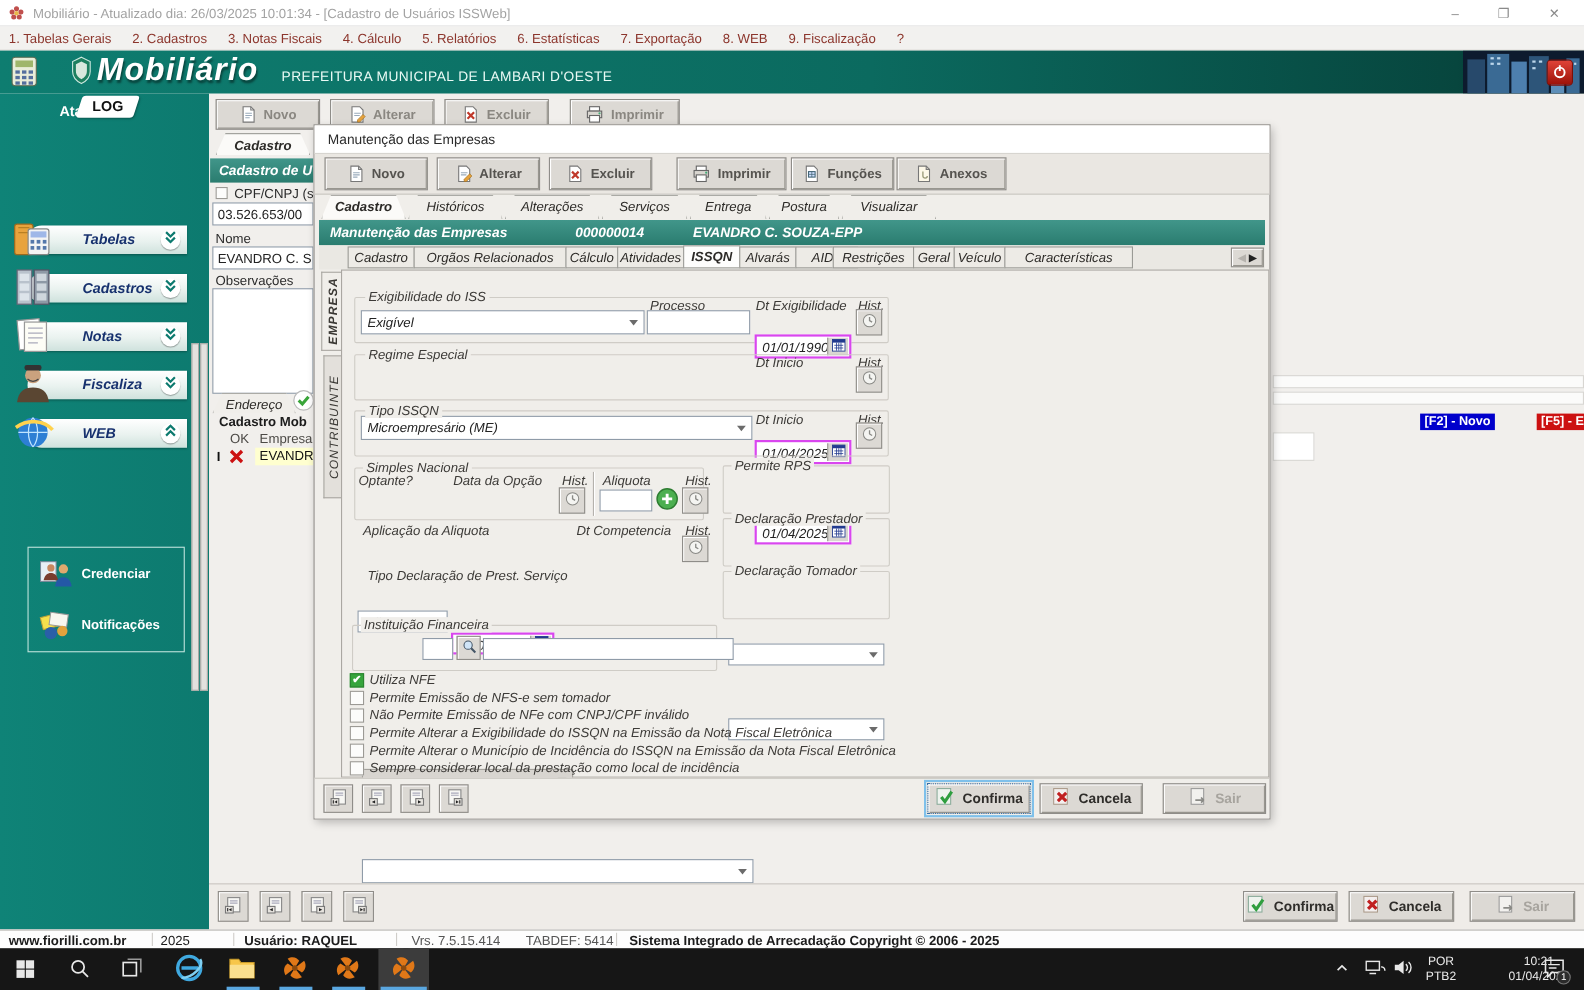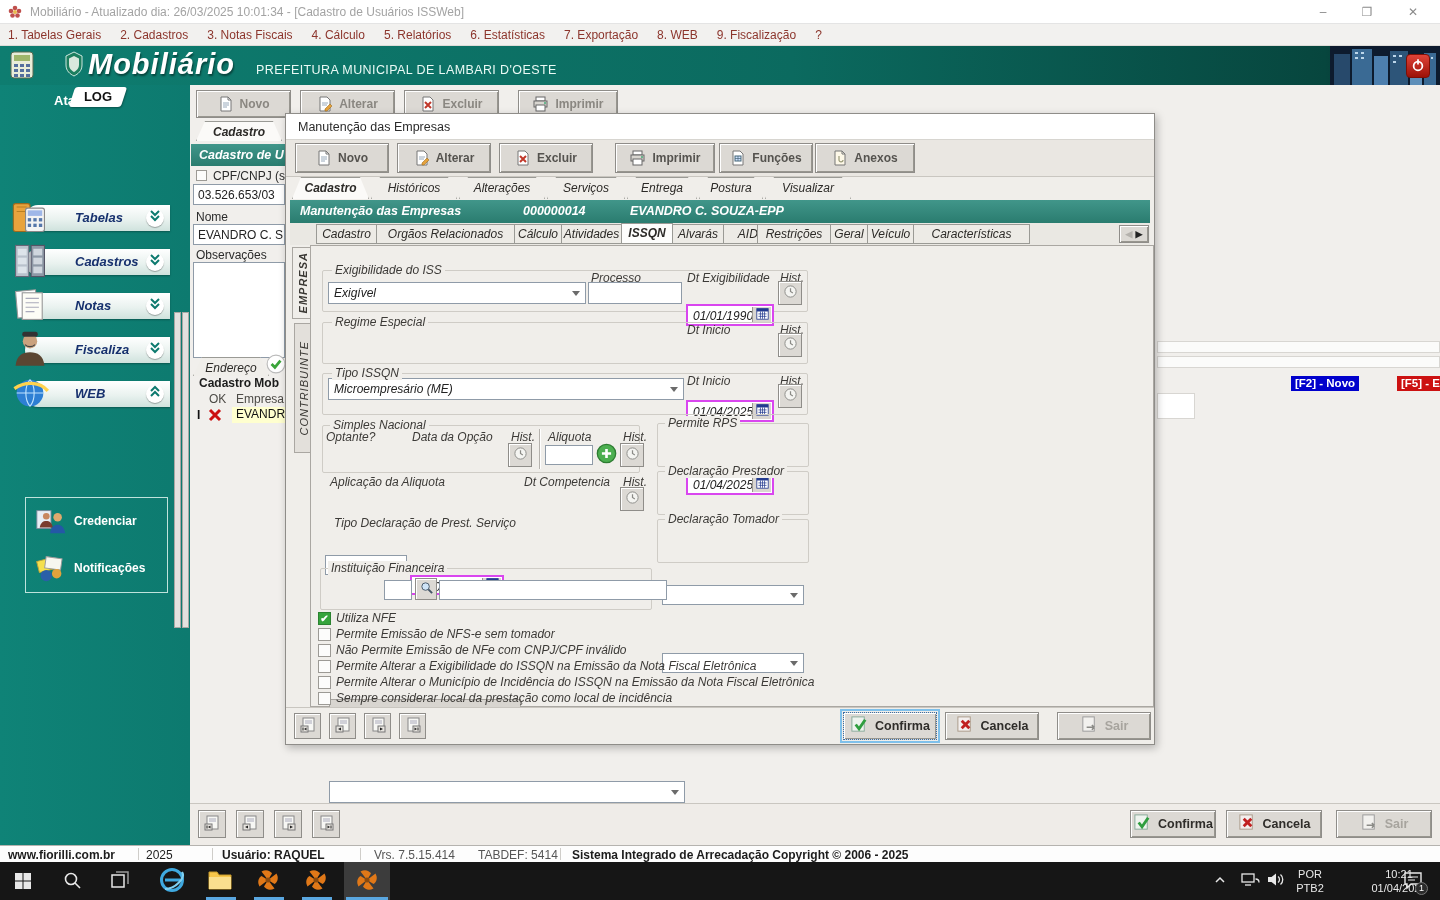--- a/index.html
+++ b/index.html
@@ -336,21 +336,21 @@
           </svg>
         </span>
         <span>Imprimir</span>
       </div>
     </div>
   <div class="abs tab-outer active" style="left:196px;top:121px;width:86px;height:20px;"><span>Cadastro</span></div>
   <div class="abs teal-bar nowrap" style="left:191px;top:144px;width:94px;height:22px;padding:4px 0 0 8px;font-size:12.5px;">Cadastro de U</div>
 
   <span class="abs cbox" style="left:196px;top:170px;width:11px;height:11px;"></span>
   <span class="abs flabel" style="left:213px;top:169px;font-style:normal;color:#2b2b2b;">CPF/CNPJ (s</span>
-  <div class="abs field nowrap" style="left:193px;top:184px;width:92px;height:21px;font-style:normal;">03.526.653/03</div>
+  <div class="abs field nowrap" style="left:193px;top:184px;width:92px;height:21px;font-style:normal;">03.526.653/00</div>
   <span class="abs flabel" style="left:196px;top:210px;font-style:normal;color:#2b2b2b;">Nome</span>
   <div class="abs field nowrap" style="left:193px;top:224px;width:92px;height:21px;font-style:normal;">EVANDRO C. S</div>
   <span class="abs flabel" style="left:196px;top:248px;font-style:normal;color:#2b2b2b;">Observações</span>
   <div class="abs field" style="left:193px;top:262px;width:92px;height:96px;"></div>
 
   <div class="abs tab-outer" style="left:193px;top:357px;width:76px;height:19px;"><span>Endereço</span></div>
   <span class="abs ic" style="left:266px;top:354px;width:20px;height:20px;"><svg width="20" height="20" viewBox="0 0 18 18">
         <circle cx="9" cy="9" r="8" fill="#fff" stroke="#bbb"></circle>
         <path d="M5 9l3 3 5-6" stroke="#3aa53a" stroke-width="2.5" fill="none"></path>
       </svg></span>

